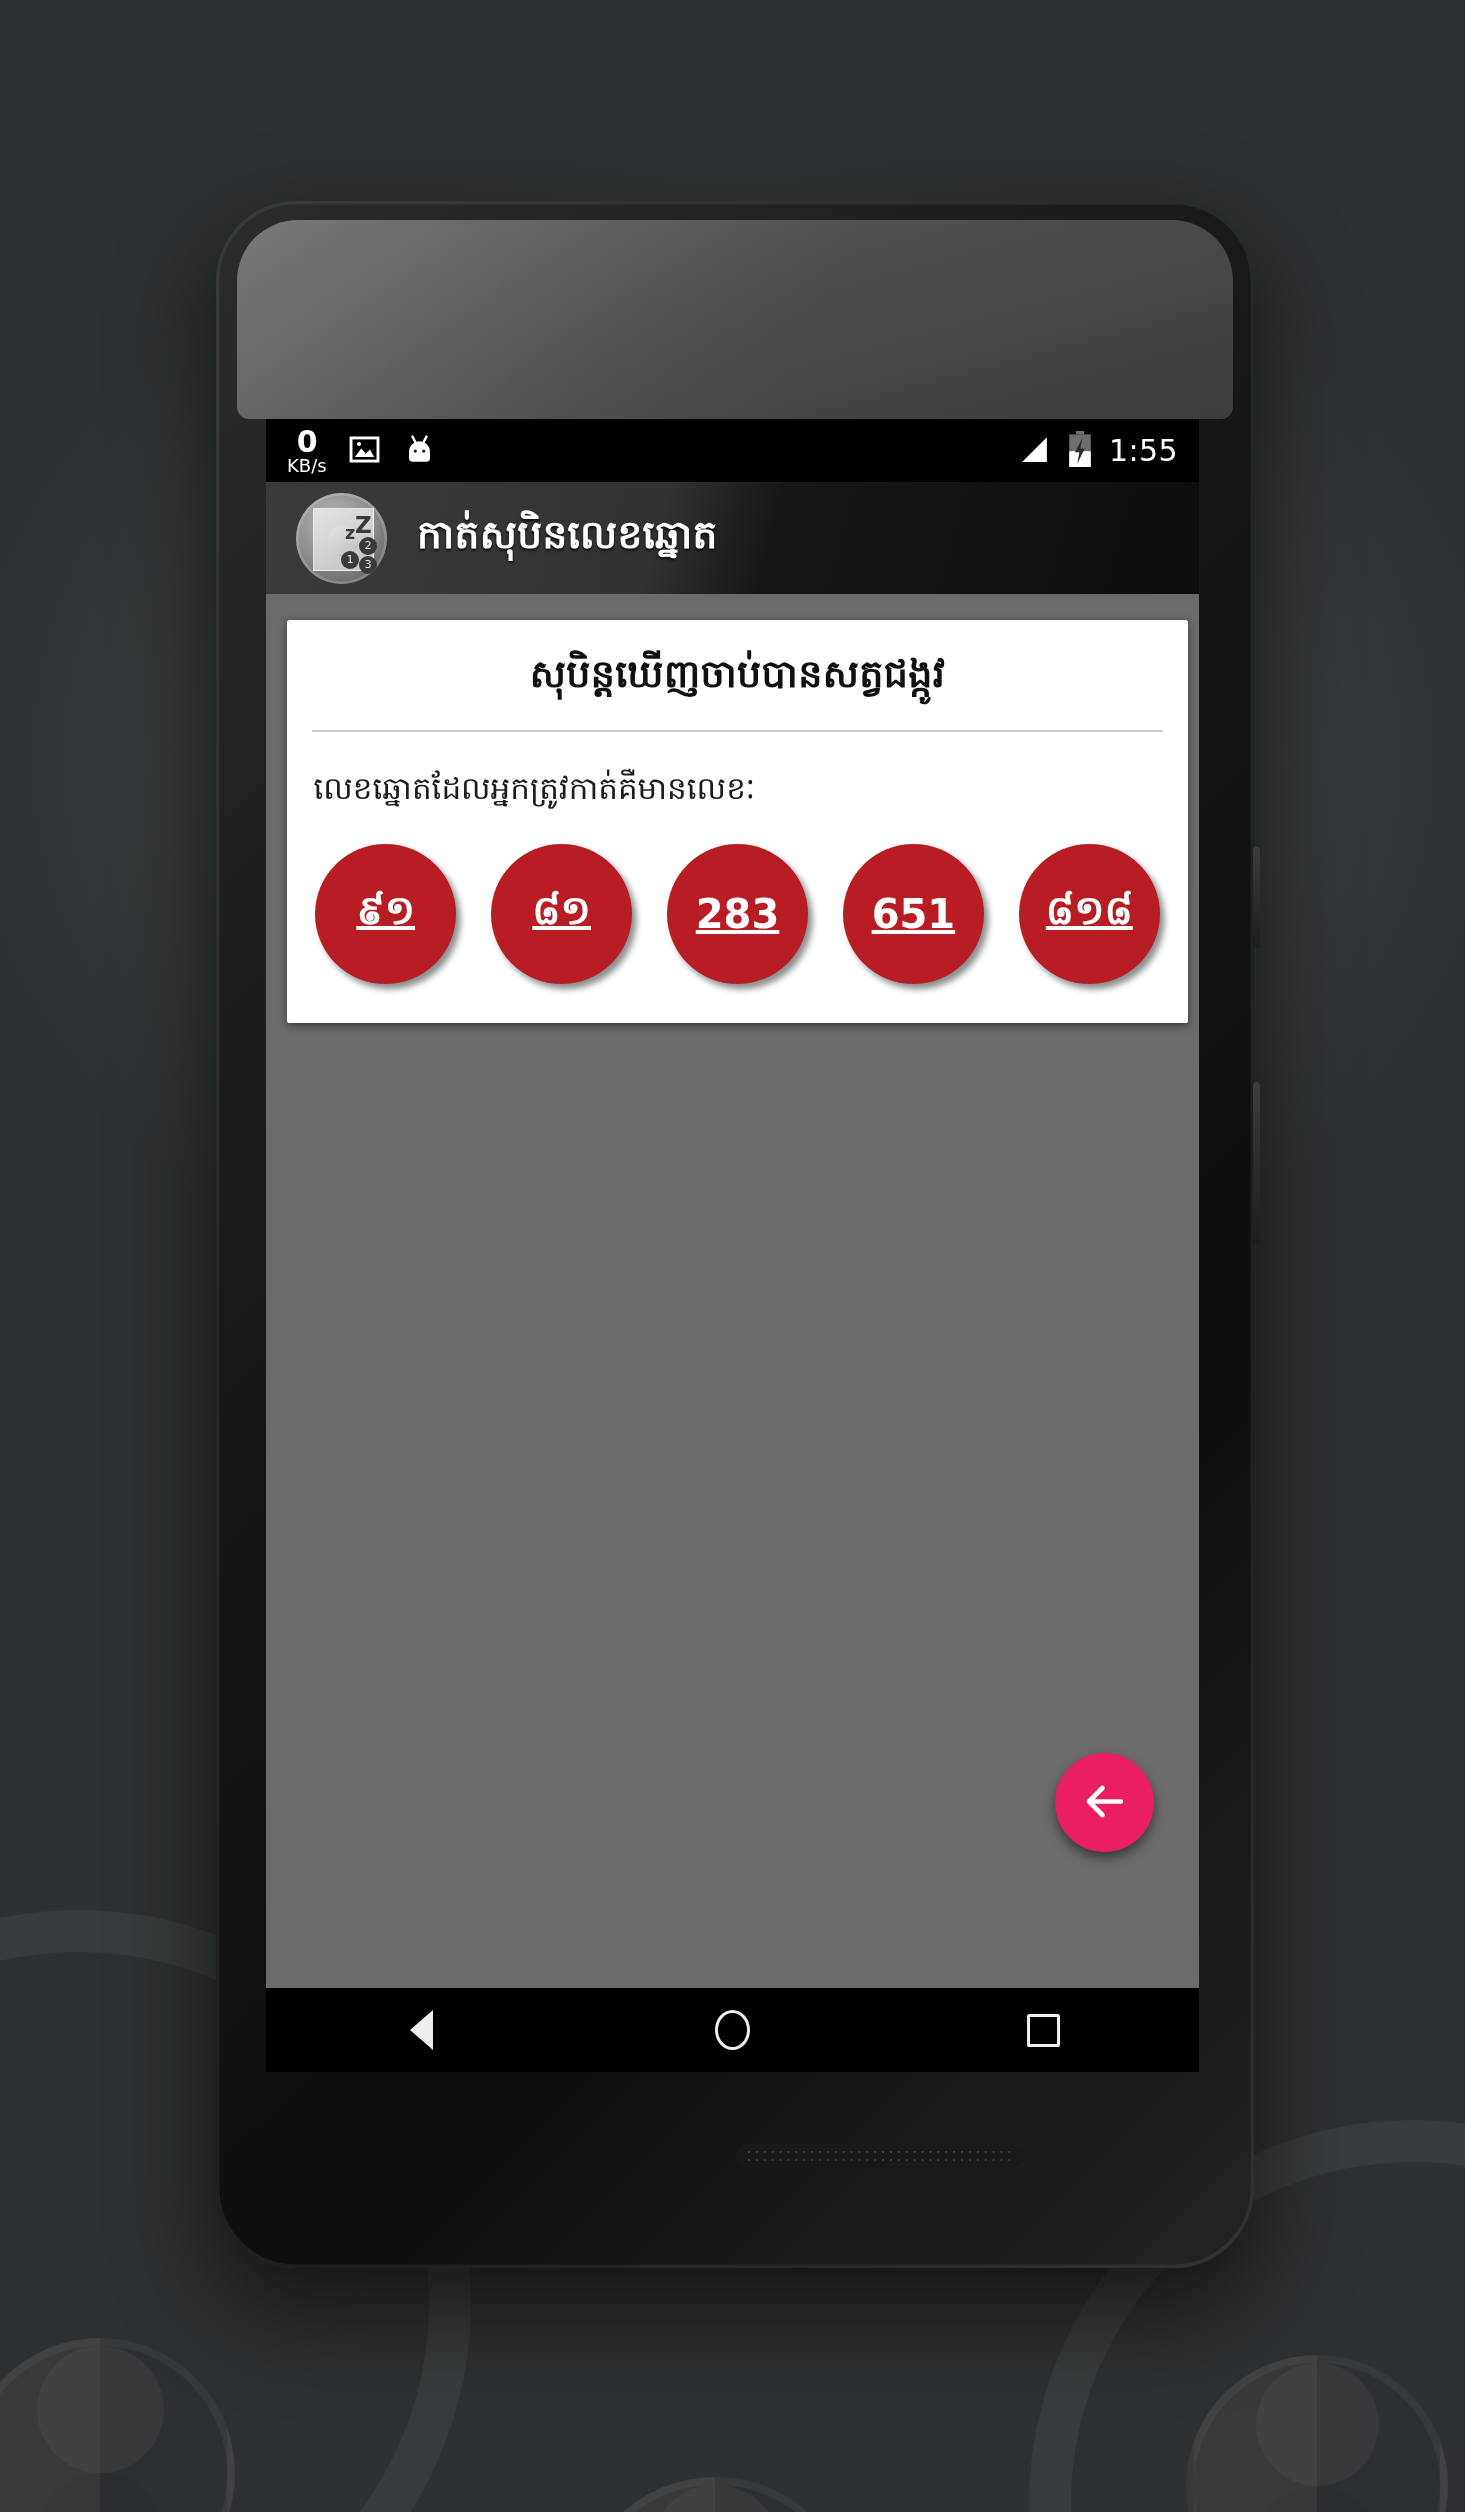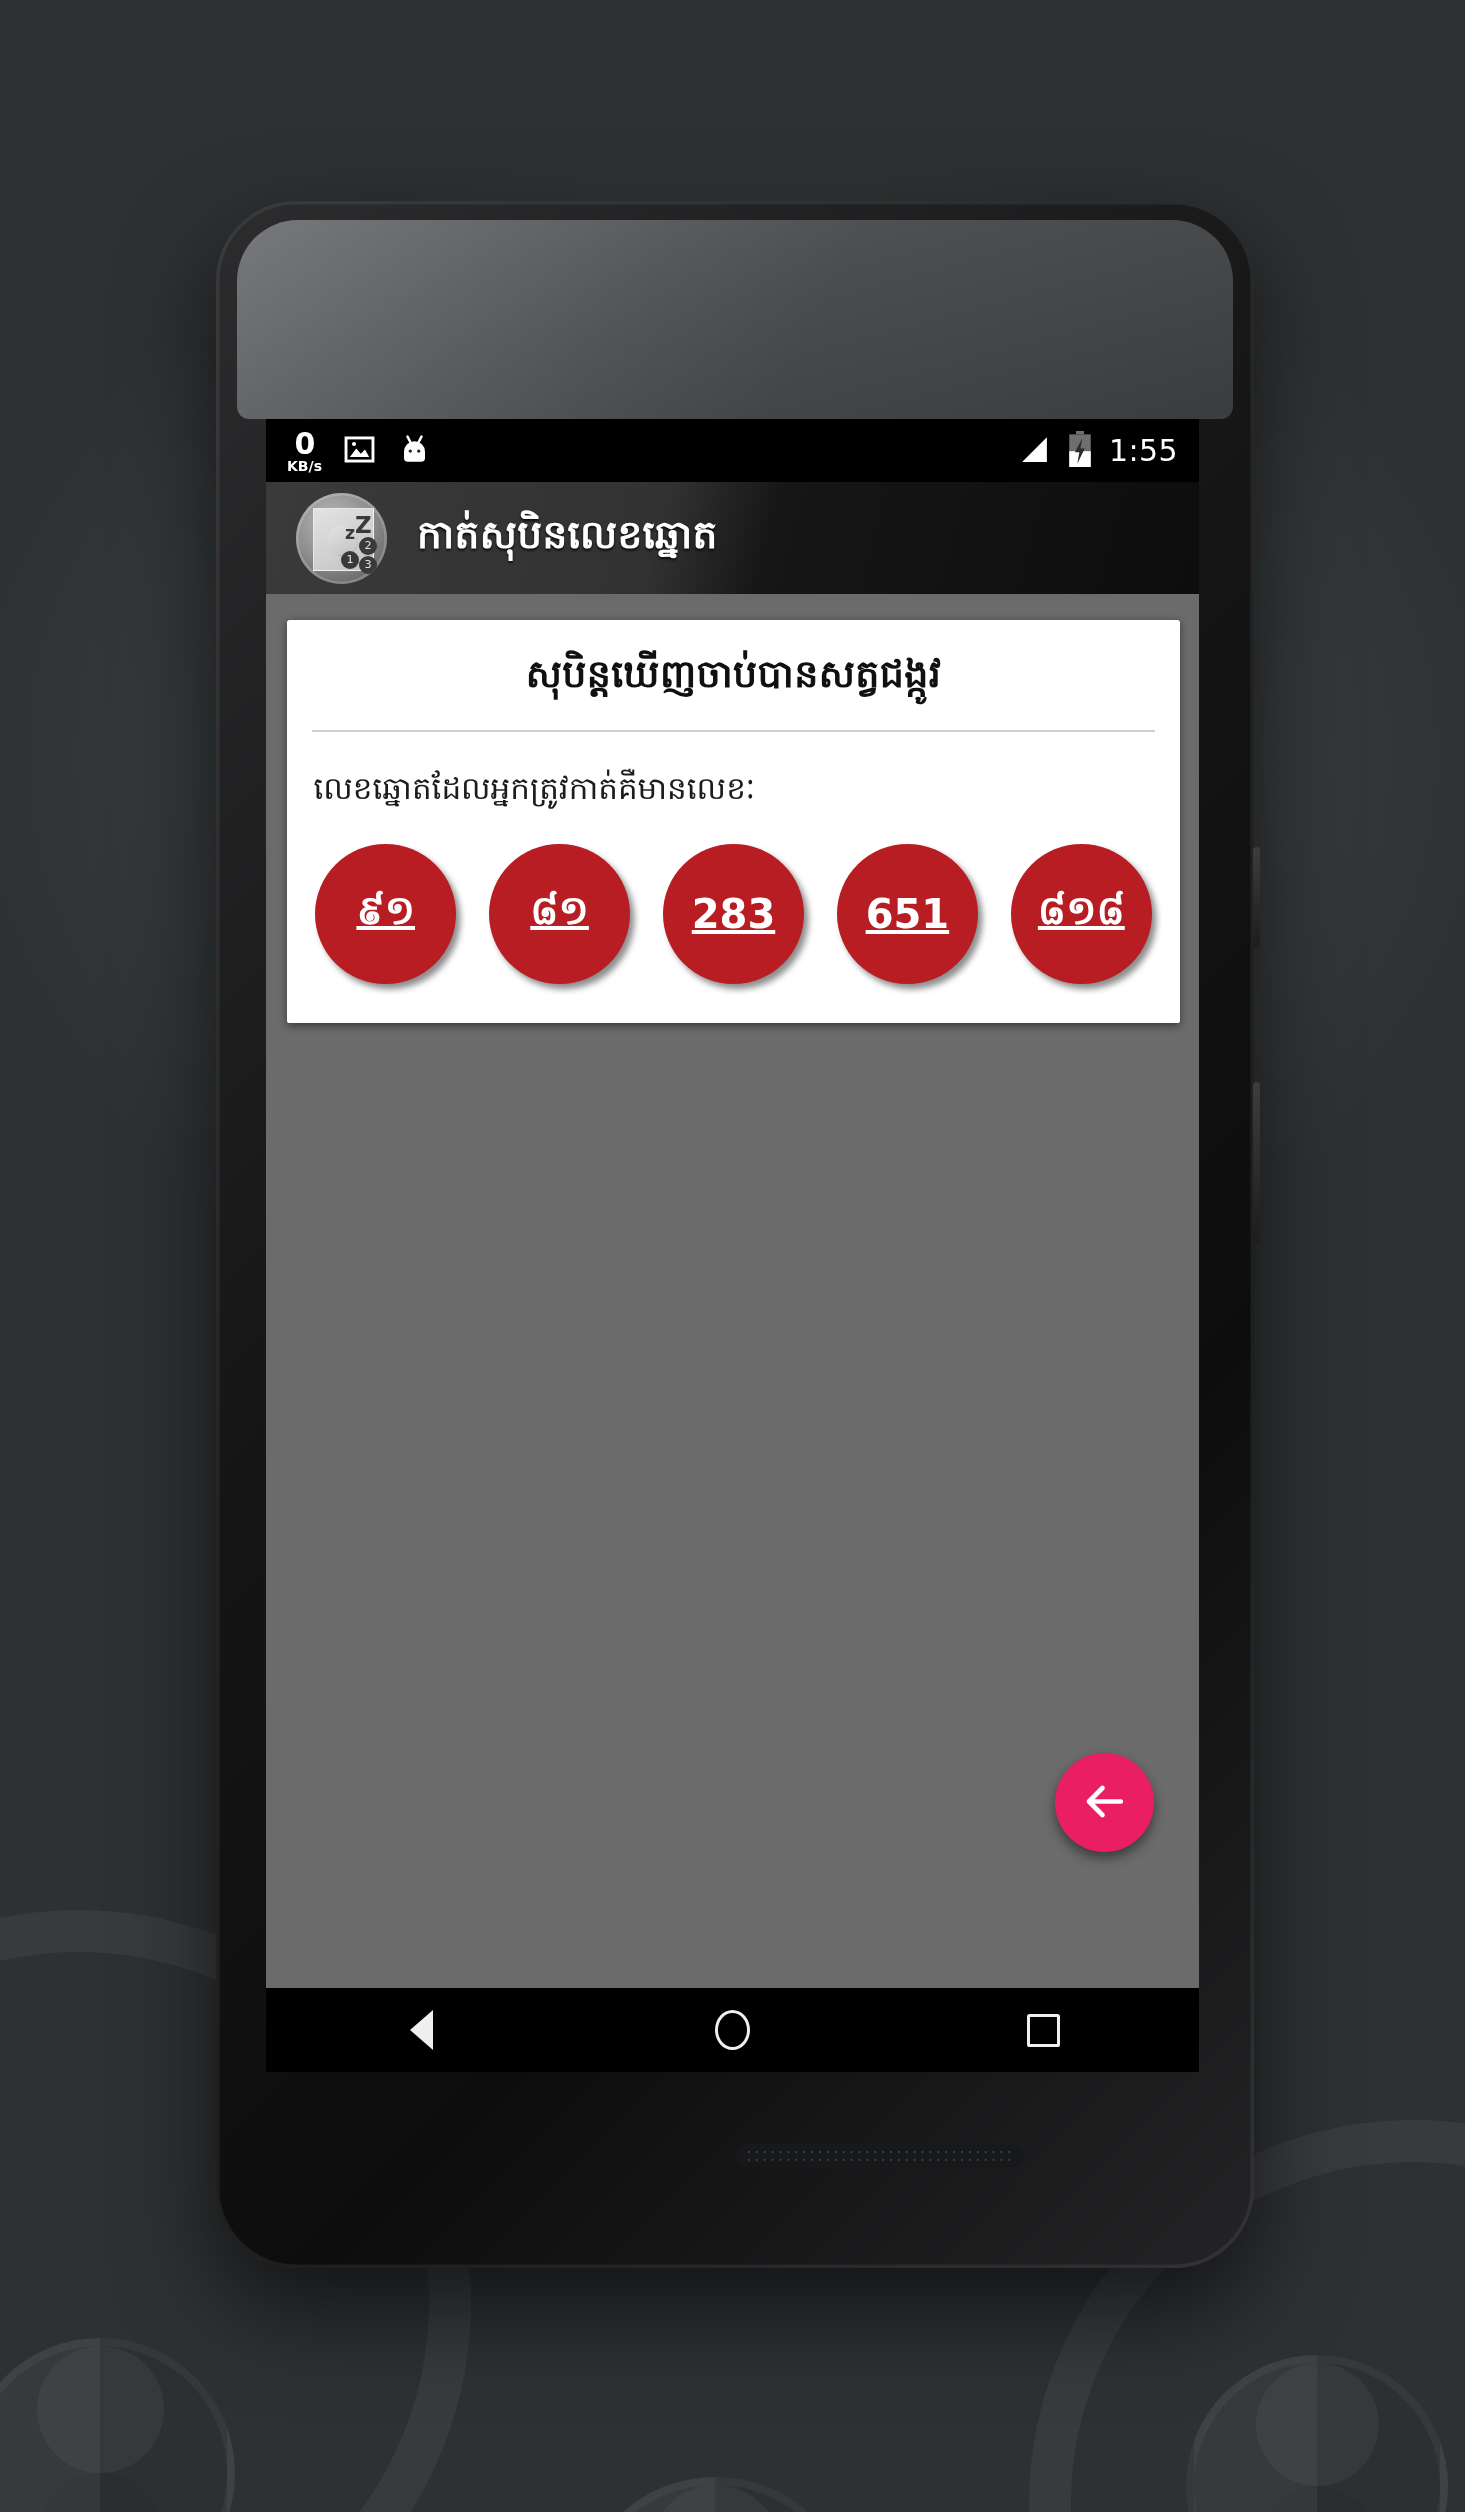--- a/index.html
+++ b/index.html
@@ -100,21 +100,21 @@
   
   #statusbar{
     height:63px; background:#000;
     display:flex; align-items:center;
     padding:0 21px;
     color:#fff;
   }
   .sb-left{ display:flex; align-items:center; gap:21px; flex:1; }
   .netspeed{ display:flex; flex-direction:column; align-items:center; line-height:1; }
   .netspeed .num{ font-size:30px; font-weight:bold; letter-spacing:-0.9px; }
-  .netspeed .unit{ font-size:14px; font-weight:bold; margin-top:0; }
+  .netspeed .unit{ font-size:18px; font-weight:normal; margin-top:0; }
   .sb-right{ display:flex; align-items:center; gap:15.7px; }
   .clock{ font-size:30px; font-weight:normal; letter-spacing:0.4px; }
 
   
   #appbar{
     height:112px;
     background:linear-gradient(105deg,#3a3a3a 0%,#323232 42%,#161616 54%,#0d0d0d 100%);
     display:flex; align-items:center;
     padding-left:30px; gap:30px;
   }
@@ -154,21 +154,21 @@
     color:#fff; font-size:39px; font-weight:bold;
     text-shadow:0 1.7px 2.6px rgba(0,0,0,0.8);
     letter-spacing:0.4px;
   }
 
   
   #content{
     height:calc(1653px - 63px - 112px - 84px);
     background:#6b6b6b;
     position:relative;
-    padding:26px 19px 0 21px;
+    padding:26px 11px 0 21px;
   }
   #card{
     background:#fff;
     border-radius:2.6px;
     box-shadow:0 2.6px 8.7px rgba(0,0,0,0.45);
     padding:30px 23px 35px 23px;
   }
   #card-title{
     text-align:center;
     font-size:38px; font-weight:bold; color:#101010;

